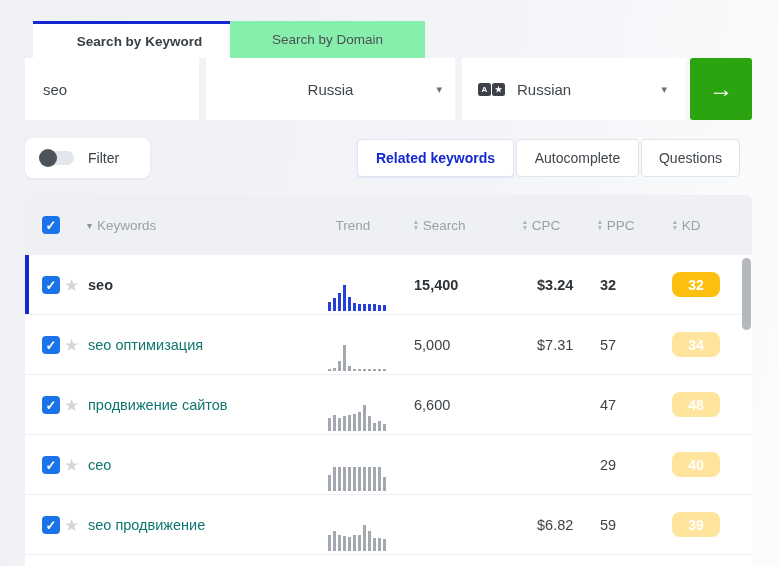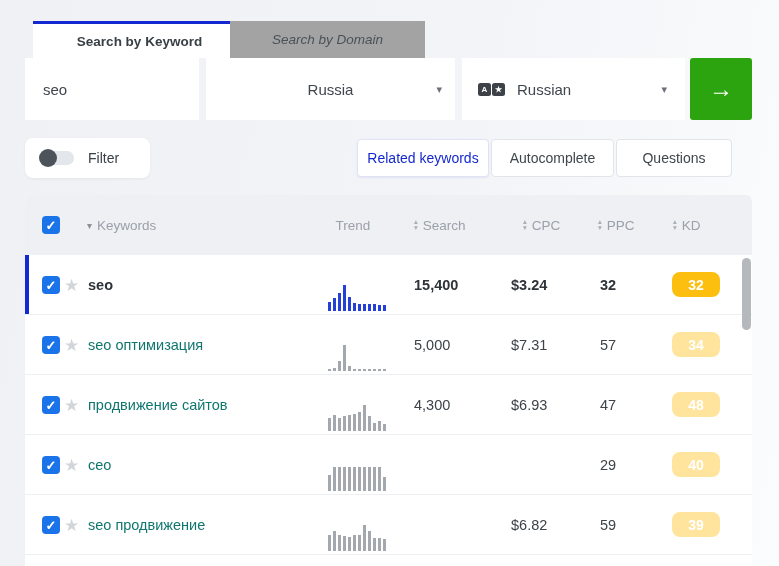--- a/index.html
+++ b/index.html
@@ -5,58 +5,58 @@
   * { margin:0; padding:0; box-sizing:border-box; }
   html,body { width:779px; height:566px; overflow:hidden; }
   body {
     font-family:"Liberation Sans", sans-serif;
     background:linear-gradient(100deg,#eff1f4 0%,#f3f4f7 55%,#fbfcfd 100%);
     position:relative; color:#3d4348;
   }
   
   .top-tab { position:absolute; top:21px; height:37px; display:flex; align-items:center; justify-content:center; font-size:13.5px; cursor:pointer; }
   .top-tab.keyword { left:17px; width:213px; background:#fff; border-top:3px solid var(--accent); font-weight:bold; color:#383f45;margin-left:16px; }
-  .top-tab.domain  { left:230px; width:195px; background:#a3a3a3; color:#4b5157;font-style:italic; }
+  .top-tab.domain  { left:230px; width:195px; background:#86efac; color:#4b5157; }
   
   .searchbox { position:absolute; top:58px; height:62px; background:#fff; display:flex; align-items:center; }
   .input-box { left:25px; width:174px; padding-left:18px; font-size:15px; color:#3f464c; }
   .select-region { left:206px; width:249px; justify-content:center; font-size:15px; color:#3f464c; cursor:pointer; }
   .select-region .chev { position:absolute; right:13px; }
   .select-lang { left:462px; width:223px; padding-left:16px; font-size:15px; color:#3f464c; cursor:pointer; }
   .select-lang .chev { position:absolute; right:18px; }
   .chev { color:#6b7177; font-size:11px; }
   .translate-icon { display:flex; gap:1px; margin-right:12px; }
   .translate-icon i { width:13px; height:13px; background:#3c4247; color:#fff; border-radius:2.5px; font-style:normal; font-size:8px; display:flex; align-items:center; justify-content:center; font-weight:bold; }
   .go-button { position:absolute; left:690px; top:58px; width:62px; height:62px; background:var(--green); border:none; border-radius:3px; color:#fff; font-size:24px; cursor:pointer; display:flex; align-items:center; justify-content:center; }
   
   .filter-card { position:absolute; left:25px; top:138px; width:125px; height:40px; background:#fff; border-radius:8px; box-shadow:0 1px 3px rgba(40,50,70,.06); display:flex; align-items:center; padding-left:15px; gap:14px;text-align:right; }
   .toggle { width:34px; height:14px; border-radius:7px; background:#e3e6eb; position:relative; cursor:pointer; flex:none; }
   .toggle .knob { position:absolute; left:-1px; top:-2px; width:18px; height:18px; border-radius:50%; background:#4d535a; }
   .filter-label { font-size:14px; color:#3a4146; }
   
   .result-tabs { position:absolute; left:357px; top:139px; height:38px; display:flex; gap:2px; }
   .rtab { background:#fff; border:1px solid #e1e4e9; border-radius:4px; display:flex; align-items:center; justify-content:center; font-size:14px; color:#3f464c; cursor:pointer; }
-  .rtab.related { width:132px; color:var(--accent); font-weight:normal; border-color:#dfe3f3; box-shadow:0 1px 2px rgba(30,50,200,.08); }
+  .rtab.related { width:157px; color:var(--accent); font-weight:bold; border-color:#dfe3f3; box-shadow:0 1px 2px rgba(30,50,200,.08); }
   .rtab.auto { width:123px; }
-  .rtab.questions { width:116px; }
+  .rtab.questions { width:99px; }
   
   .table { position:absolute; left:25px; top:195px; width:727px; height:371px; background:#fff; border-radius:6px 6px 0 0; }
   .thead { position:relative; height:60px; background:#eef0f4; border-radius:6px 6px 0 0; font-size:13.5px; color:#9aa1a9; }
   .thead .cell, .row .cell { position:absolute; top:0; height:60px; display:flex; align-items:center; }
   .checkbox { position:absolute; left:17px; top:21px; width:18px; height:18px; background:var(--cbblue); border-radius:4px; cursor:pointer; }
   .checkbox::after { content:"✓"; position:absolute; left:0; top:0; width:18px; height:18px; color:#fff; font-size:13px; font-weight:bold; display:flex; align-items:center; justify-content:center; }
   .sort { display:inline-flex; flex-direction:column; font-size:7.5px; line-height:6px; color:#a9afb7; margin-right:5px; }
   .caret-down { font-size:10px; color:#8b9299; margin-right:5px; }
   .h-keywords { left:62px; }
   .h-trend { left:300px; width:56px; justify-content:center; }
   .h-search { left:389px; } .h-cpc { left:498px; } .h-ppc { left:573px; } .h-kd { left:648px; }
   .row { position:relative; height:60px; background:#fff; border-bottom:1px solid #edeff2; font-size:14.5px; }
   .row .star { position:absolute; left:39px; top:0; height:60px; display:flex; align-items:center; color:#d2d5da; font-size:17px; cursor:pointer; }
   .row .kw { left:63px; color:#0f766e; cursor:pointer; }
-  .row .search-v { left:389px; } .row .cpc-v { left:486px; } .row .ppc-v { left:575px; }
+  .row .search-v { left:389px; } .row .cpc-v { left:512px; } .row .ppc-v { left:575px; }
   .row.highlighted .kw, .row.highlighted .search-v, .row.highlighted .cpc-v, .row.highlighted .ppc-v { font-weight:bold; color:#2e3338; }
   .row.highlighted::before { content:""; position:absolute; left:0; top:0; bottom:0; width:4px; background:var(--accent); }
   .trend-wrap { position:absolute; left:303px; bottom:3px; width:61px; height:26px; }
   .kd-badge { position:absolute; left:647px; top:17px; width:48px; height:25px; border-radius:8px; color:#fff; font-weight:bold; font-size:14px; display:flex; align-items:center; justify-content:center; }
   .kd-solid { background:var(--kdsolid); }
   .kd-light { background:var(--kdlight); }
   .scroll-thumb { position:absolute; right:1px; top:63px; width:9px; height:72px; border-radius:5px; background:#b5b8bd; cursor:grab; }
 </style>
 </head>
 <body style="--accent: #1428d1; --cbblue: #1a73e8; --green: #2ca410; --kdsolid: #fdbf0f; --kdlight: #ffe49e;">
@@ -205,22 +205,21 @@
           <rect x="15" y="11" width="3" height="15" fill="#a3a8af"></rect>
           <rect x="20" y="10" width="3" height="16" fill="#a3a8af"></rect>
           <rect x="25" y="9" width="3" height="17" fill="#a3a8af"></rect>
           <rect x="30" y="7" width="3" height="19" fill="#a3a8af"></rect>
           <rect x="35" y="0" width="3" height="26" fill="#a3a8af"></rect>
           <rect x="40" y="11" width="3" height="15" fill="#a3a8af"></rect>
           <rect x="45" y="18" width="3" height="8" fill="#a3a8af"></rect>
           <rect x="50" y="16" width="3" height="10" fill="#a3a8af"></rect>
           <rect x="55" y="19" width="3" height="7" fill="#a3a8af"></rect>
         </svg>
-    <div class="cell search-v">4,300</div>
-    <div class="cell cpc-v">$6.93</div>
+    <div class="cell search-v">6,600</div>
     <div class="cell ppc-v">47</div>
     <span class="kd-badge kd-light">48</span>
   </div>
 
   <div class="row">
     <span class="checkbox"></span>
     <span class="star">★</span>
     <div class="cell kw">сео</div>
     <svg class="trend-wrap" viewBox="0 0 61 26" width="61" height="26">
           <rect x="0" y="10" width="3" height="16" fill="#a3a8af"></rect>

